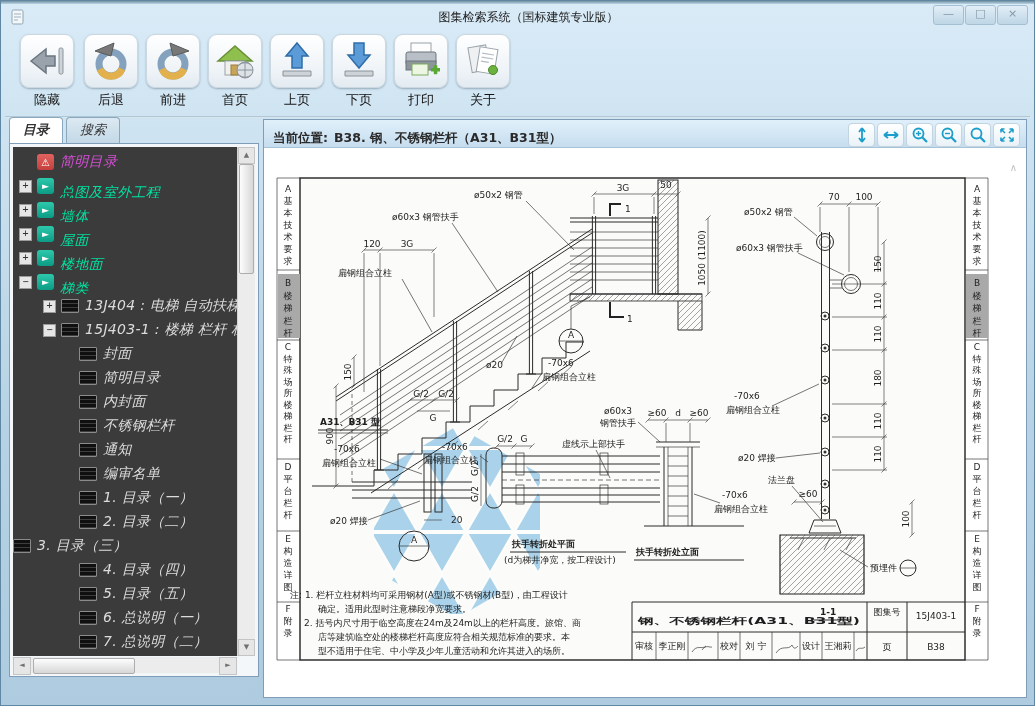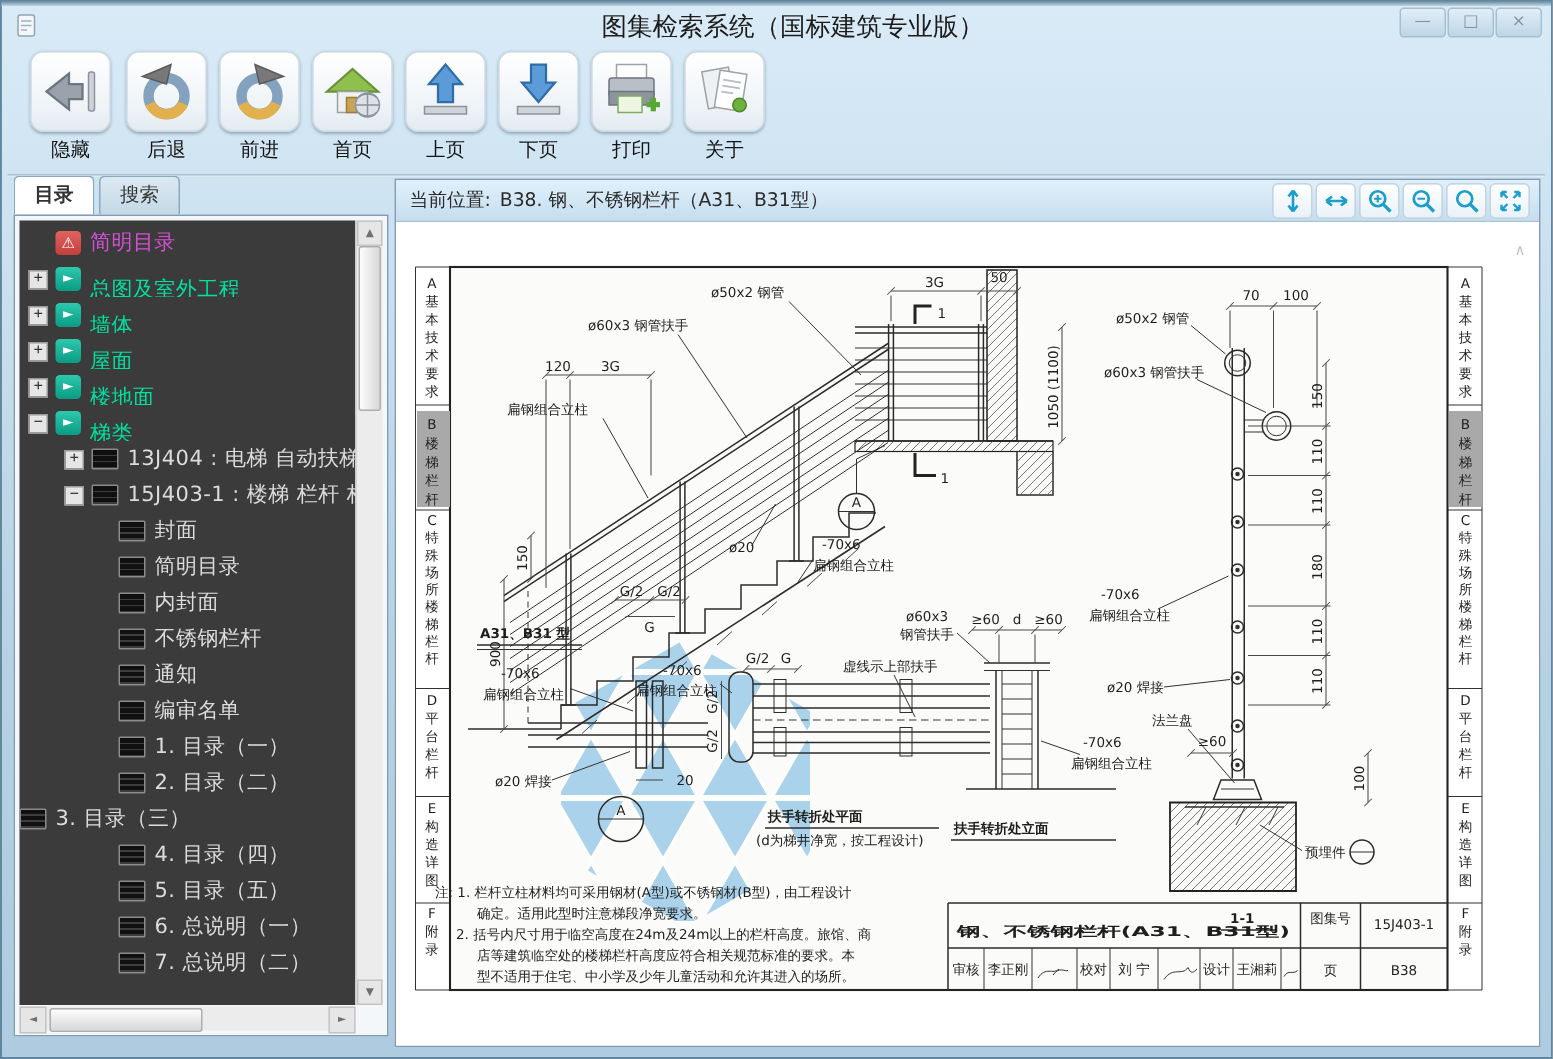--- a/index.html
+++ b/index.html
@@ -1,29 +1,29 @@
 <!DOCTYPE html>
 <html><head>
 <meta charset="utf-8">
 <style>
 html,body{margin:0;padding:0;}
 body{width:1035px;height:706px;overflow:hidden;font-family:"DejaVu Sans","Liberation Sans",sans-serif;background:#2b3a44;position:relative;}
 .window{position:absolute;inset:0;background:linear-gradient(#d9ebf7,#b6d2e4 60%,#aecbdf);border:1px solid #5f87a3;box-sizing:border-box;}
 .frame-top{position:absolute;left:0;right:0;top:0;height:3px;background:linear-gradient(#74909f,#b9d6e8);}
 .titlebar{position:absolute;left:4px;right:4px;top:4px;height:24px;display:flex;align-items:center;}
 .app-icon{width:18px;height:18px;margin-left:4px;flex:none;}
-.title{flex:1;text-align:center;font-size:17px;color:#1c1c1c;font-family:Liberation Serif, serif;}
+.title{flex:1;text-align:center;font-size:12px;color:#1c1c1c;font-family:Liberation Serif, serif;}
 .win-controls{position:absolute;right:2px;top:0;display:flex;}
 .win-btn{width:29px;height:18px;border:1px solid #a5bfd2;border-radius:3px;margin-left:1px;background:linear-gradient(#e2eef7,#bed6e6);color:#8296a4;font-size:11px;line-height:16px;text-align:center;}
 .toolbar{position:absolute;left:4px;right:4px;top:28px;height:87px;}
 .tool-btn{position:absolute;top:5px;width:56px;text-align:center;cursor:default;}
 .tool-ico{width:52px;height:52px;margin:0 auto;background:linear-gradient(#ffffff,#eef3f7 70%,#e3ebf1);border:1px solid #ccd8e1;border-radius:9px;box-shadow:0 1px 2px rgba(40,60,80,.35);display:flex;align-items:center;justify-content:center;}
 .tool-label{font-size:13px;color:#141414;margin-top:3px;}
 .sep{position:absolute;left:4px;right:4px;top:115px;height:2px;background:linear-gradient(#9db9cb,#e9f3f9);}
-.sidebar{position:absolute;left:8px;top:118px;width:250px;bottom:14px;}
+.sidebar{position:absolute;left:8px;top:118px;width:250px;bottom:28px;font-style:italic;}
 .tabs{height:24px;display:flex;align-items:flex-end;}
 .tab{padding:3px 13px 4px;font-size:13px;border:1px solid #8aa8bd;border-bottom:none;border-radius:4px 4px 0 0;background:linear-gradient(#dce9f2,#c3d8e6);color:#333;margin-right:3px;}
 .tab.active{background:#fff;font-weight:bold;}
 .tree-frame{position:absolute;top:24px;left:0;right:0;bottom:0;background:#f4f7fa;border:1px solid #7f9db9;}
 .tree{position:absolute;top:3px;left:3px;right:21px;bottom:20px;background:#3b3b3b;overflow:hidden;padding-top:3px;}
 .trow{height:24px;display:flex;align-items:center;white-space:nowrap;overflow:hidden;font-size:14px;}
 .toggle{width:11px;height:11px;flex:none;border:1px solid #9a9a9a;background:#e6e6e6;color:#333;font-size:10px;line-height:9px;text-align:center;margin-right:5px;font-family:"DejaVu Sans Mono",monospace;}
 .ico{width:17px;height:16px;border-radius:3px;margin-right:6px;flex:none;display:flex;align-items:center;justify-content:center;font-size:9px;}
 .ico.warn{background:linear-gradient(#e0635f,#c43f3c);color:#fff;font-size:10px;}
 .ico.cat{background:linear-gradient(#2cc9ab,#0c9b85);color:#fff;}
@@ -33,21 +33,21 @@
 .lbl.m{color:#d44fd4;}
 .lbl.w{color:#dcdcdc;}
 .vscroll{position:absolute;top:3px;right:3px;width:17px;bottom:20px;background:#ececec;border-left:1px solid #d5d5d5;}
 .hscroll{position:absolute;left:3px;right:21px;bottom:3px;height:16px;background:#ececec;display:flex;}
 .sbtn{background:#e6e6e6;border:1px solid #c4c4c4;color:#707070;font-size:7px;text-align:center;}
 .vscroll .sbtn{height:15px;line-height:14px;}
 .hscroll .sbtn{width:16px;height:100%;line-height:15px;flex:none;}
 .vthumb{position:absolute;top:17px;left:1px;right:1px;height:108px;background:linear-gradient(90deg,#fdfdfd,#d7d7d7);border:1px solid #adadad;border-radius:2px;}
 .hthumb{width:100px;height:14px;margin-top:1px;background:linear-gradient(#fdfdfd,#d7d7d7);border:1px solid #adadad;border-radius:2px;margin-left:2px;}
 .content{position:absolute;left:262px;top:118px;right:7px;bottom:7px;background:#fff;border:1px solid #7f9db9;}
-.posbar{height:27px;background:linear-gradient(#e0f0fb,#c6ddee);border-bottom:1px solid #a6c2d6;display:flex;align-items:center;font-size:12.5px;font-weight:normal;color:#2a2a2a;padding:0 6px 0 9px;}
+.posbar{height:27px;background:linear-gradient(#e0f0fb,#c6ddee);border-bottom:1px solid #a6c2d6;display:flex;align-items:flex-end;font-size:12.5px;font-weight:bold;color:#2a2a2a;padding:0 6px 0 9px;}
 .posval{margin-left:6px;}
 .zooms{margin-left:auto;display:flex;}
 .zbtn{width:25px;height:22px;background:linear-gradient(#ffffff,#e9f2f8);border:1px solid #c2d4e0;border-radius:4px;margin-left:2px;display:flex;align-items:center;justify-content:center;}
 .viewer{position:absolute;top:28px;left:0;right:0;bottom:0;background:#fff;overflow:hidden;}
 .sheet{position:absolute;left:10px;top:6px;}
 .chev{position:absolute;right:9px;top:14px;color:#c2c2c2;font-size:10px;}
 
 .ln{stroke:#2b2b2b;stroke-width:1;fill:none;}
 .thin{stroke-width:.65;}
 .dim{stroke:#4a4a4a;stroke-width:.7;fill:none;}

